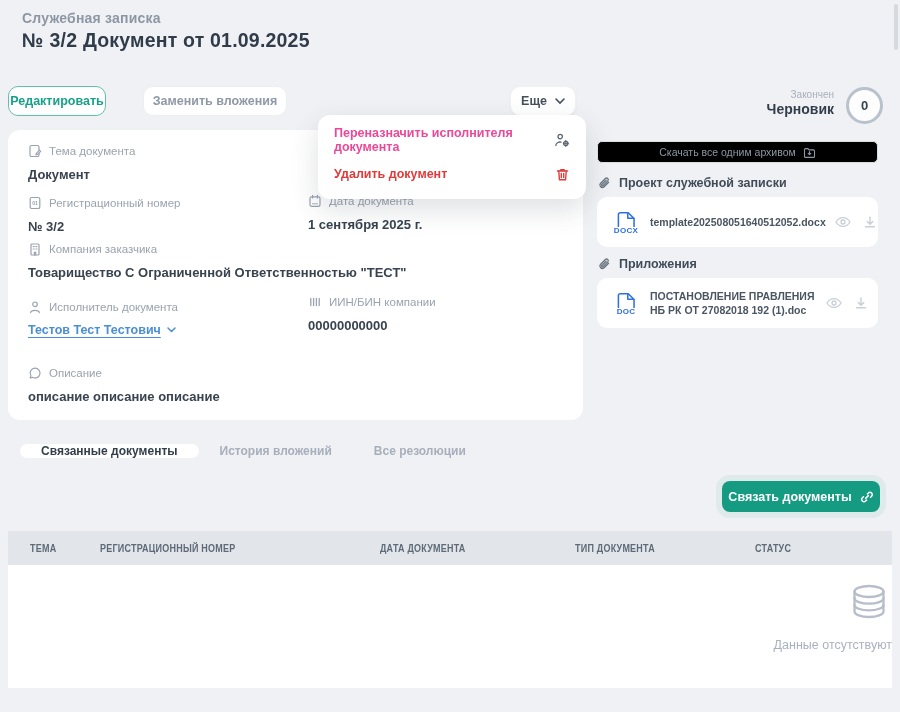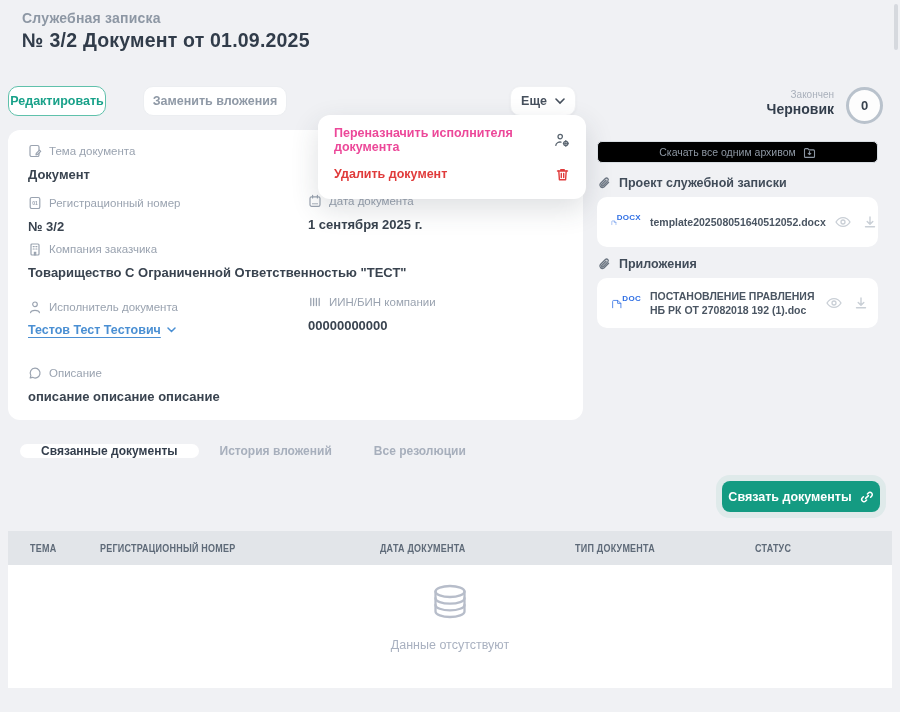--- a/index.html
+++ b/index.html
@@ -48,21 +48,21 @@
   .menu-item.danger { color:#e03b3b; }
 
   
   .btn-download-all { position:absolute; left:597px; top:141px; width:281px; height:22px; background:#000000; border:1px solid #d9dee3; border-radius:5px;
                       display:flex; align-items:center; justify-content:center; gap:7px; font-size:10.5px; color:#8d97a3; cursor:pointer; }
   .section-hd { position:absolute; display:flex; align-items:center; gap:8px; font-size:12.5px; font-weight:700; color:#414c59; }
   .sec-draft    { left:597px; top:176px; }
   .sec-appendix { left:597px; top:257px; }
   .file-card { position:absolute; left:597px; width:281px; height:50px; background:#fff; border-radius:10px; display:flex; align-items:center; padding:0 10px 0 14px; gap:9px; }
   .fc-1 { top:197px; } .fc-2 { top:278px; }
-  .file-badge { display:flex; flex-direction:row; width:30px; flex:0 0 auto; }
+  .file-badge { display:flex; flex-direction:column; align-items:center; width:30px; flex:0 0 auto; }
   .file-badge .bt { font-size:8px; font-weight:700; color:#2f6fe4; letter-spacing:.3px; margin-top:-1px; }
   .file-name { flex:1 1 auto; font-size:10.5px; font-weight:600; color:#4a5562; line-height:1.35; }
   .file-act { display:flex; align-items:center; gap:12px; flex:0 0 auto; }
   .file-act span { display:flex; cursor:pointer; }
 
   
   .tabs { position:absolute; left:20px; top:434px; display:flex; height:34px; align-items:center; }
   .tab { display:flex; align-items:center; padding:0 21px; font-size:12px; font-weight:700; color:#a7afbc; cursor:pointer; border-radius:8px; }
   .tab.active { background:#fff; color:#333e4c; }
 
@@ -70,21 +70,21 @@
   .btn-link-docs { position:absolute; left:722px; top:481px; width:158px; height:31px; background:#149b82; border:none; border-radius:8px;
                    display:flex; align-items:center; justify-content:center; gap:8px; color:#fff; font-size:12.5px; font-weight:700;
                    font-family:"Liberation Sans",sans-serif; cursor:pointer; box-shadow:0 0 0 6px rgba(20,155,130,.08); }
 
   
   .thead { position:absolute; left:8px; top:531px; width:884px; height:34px; background:#e2e5e9; }
   .th { position:absolute; top:0; height:34px; display:flex; align-items:center; font-size:11.5px; font-weight:700; color:#5e6a78; }
   .th span { display:inline-block; transform:scaleX(.78); transform-origin:left center; letter-spacing:.3px; white-space:nowrap; }
   .th1{left:22px;} .th2{left:92px;} .th3{left:372px;} .th4{left:567px;} .th5{left:747px;}
   .tbody { position:absolute; left:8px; top:565px; width:884px; height:123px; background:#fff;
-           display:flex; flex-direction:column; align-items:center; }
+           display:flex; flex-direction:column; align-items:flex-end; }
   .empty-icon { margin-top:18px; }
   .empty-text { margin-top:14px; font-size:12.5px; color:#a9b1c0; }
 
   
   .scrollbar { position:absolute; right:2px; top:4px; width:4px; height:46px; background:#d6d9de; border-radius:2px; }
 
   svg { display:block; }
 </style>
 </head>
 <body>

